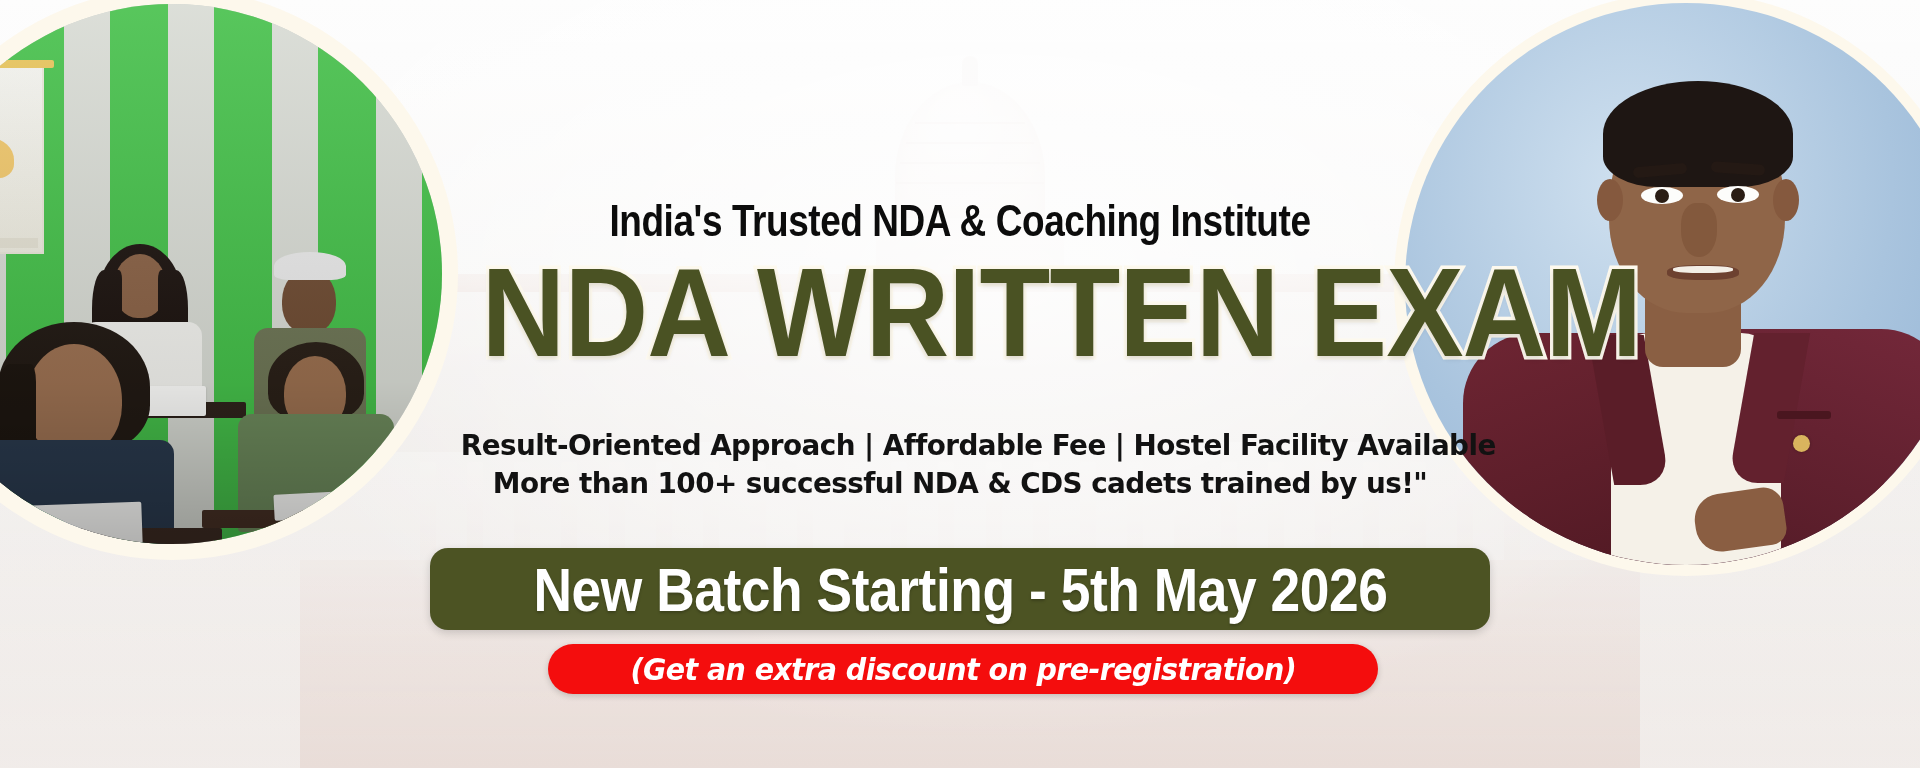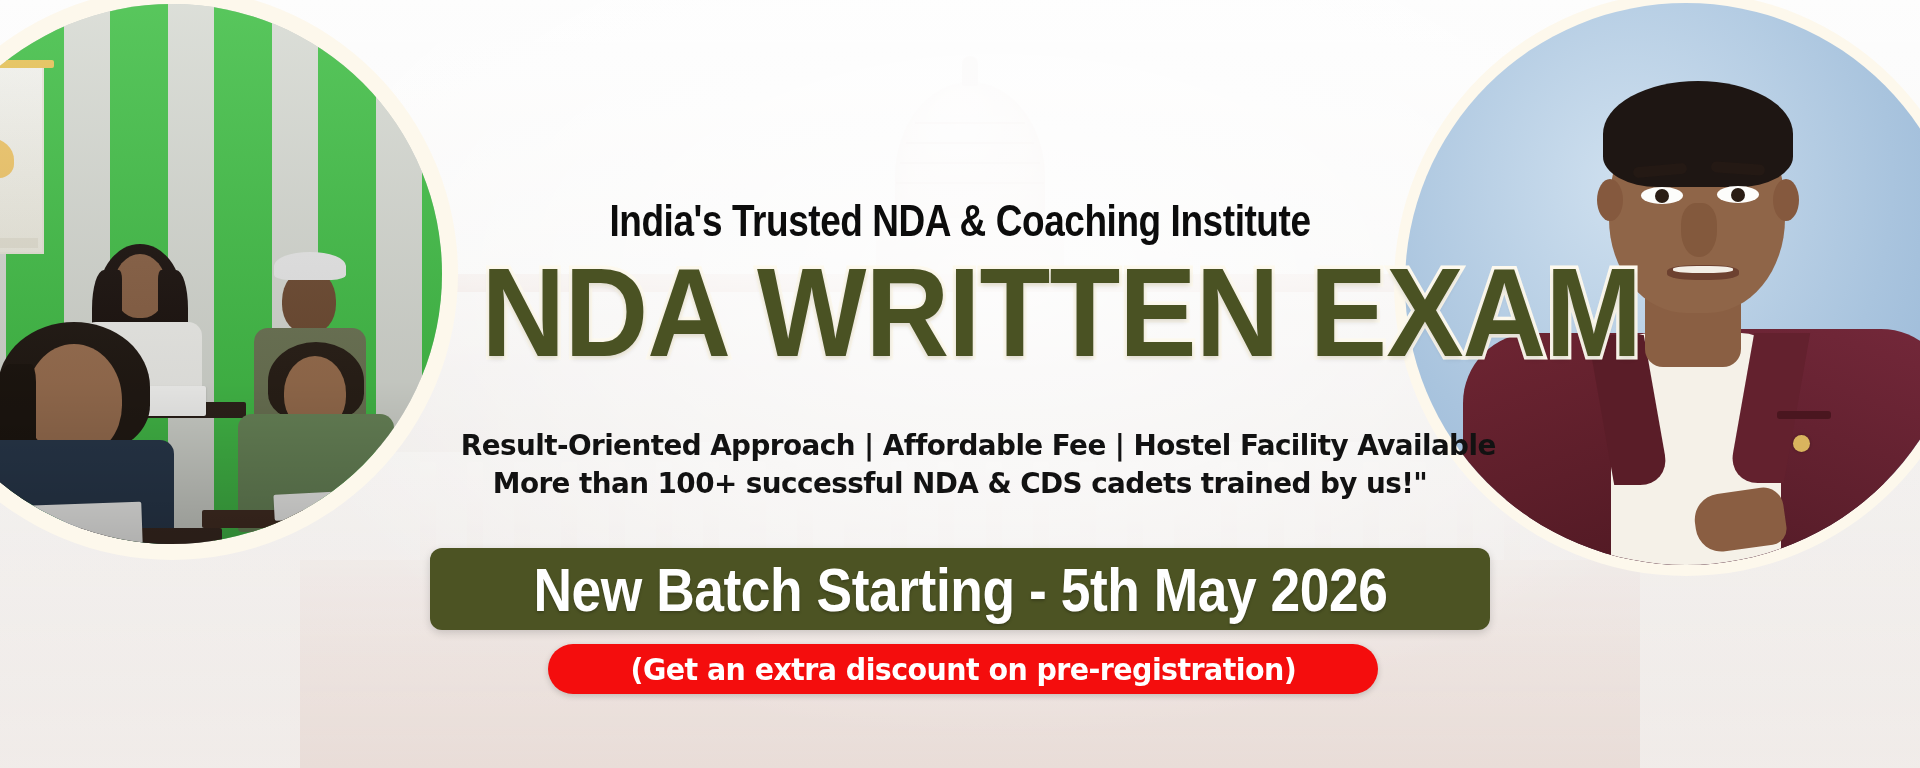--- a/index.html
+++ b/index.html
@@ -205,41 +205,42 @@
     color:#121212;
     white-space:nowrap;
   }
   .sub1{ top:428px; font-size:29px; letter-spacing:-0.6px; transform:scaleX(.96); }
   .sub2{ top:466px; font-size:29px; letter-spacing:-0.6px; transform:scaleX(.96); }
 
   .batch-bar{
     position:absolute; left:-10px; top:548px;
     width:1060px; height:82px;
     background:#4c5323;
-    border-radius:12px;
+    border-radius:18px;
     display:flex; align-items:center; justify-content:center;
     box-shadow:0 3px 8px rgba(0,0,0,.16);
   }
   .batch-text{
     font-family:"Liberation Sans Narrow","Liberation Sans", sans-serif;
     font-weight:bold;
     font-size:62px;
     color:#ffffff;
     letter-spacing:-0.5px;
     transform:scaleX(.86);
     white-space:nowrap;
     text-shadow:0 2px 3px rgba(0,0,0,.22);
   }
   .discount-pill{
     position:absolute; left:108px; top:644px;
     width:830px; height:50px;
     background:#f40d0d;
     border-radius:26px;
     display:flex; align-items:center; justify-content:center;
     box-shadow:0 2px 6px rgba(0,0,0,.18);
+    font-style:italic;
   }
   .discount-text{
     font-family:"DejaVu Sans", sans-serif;
     font-weight:bold;
     font-size:30px;
     color:#ffffff;
     letter-spacing:-0.6px;
     transform:scaleX(.95);
     white-space:nowrap;
   }

